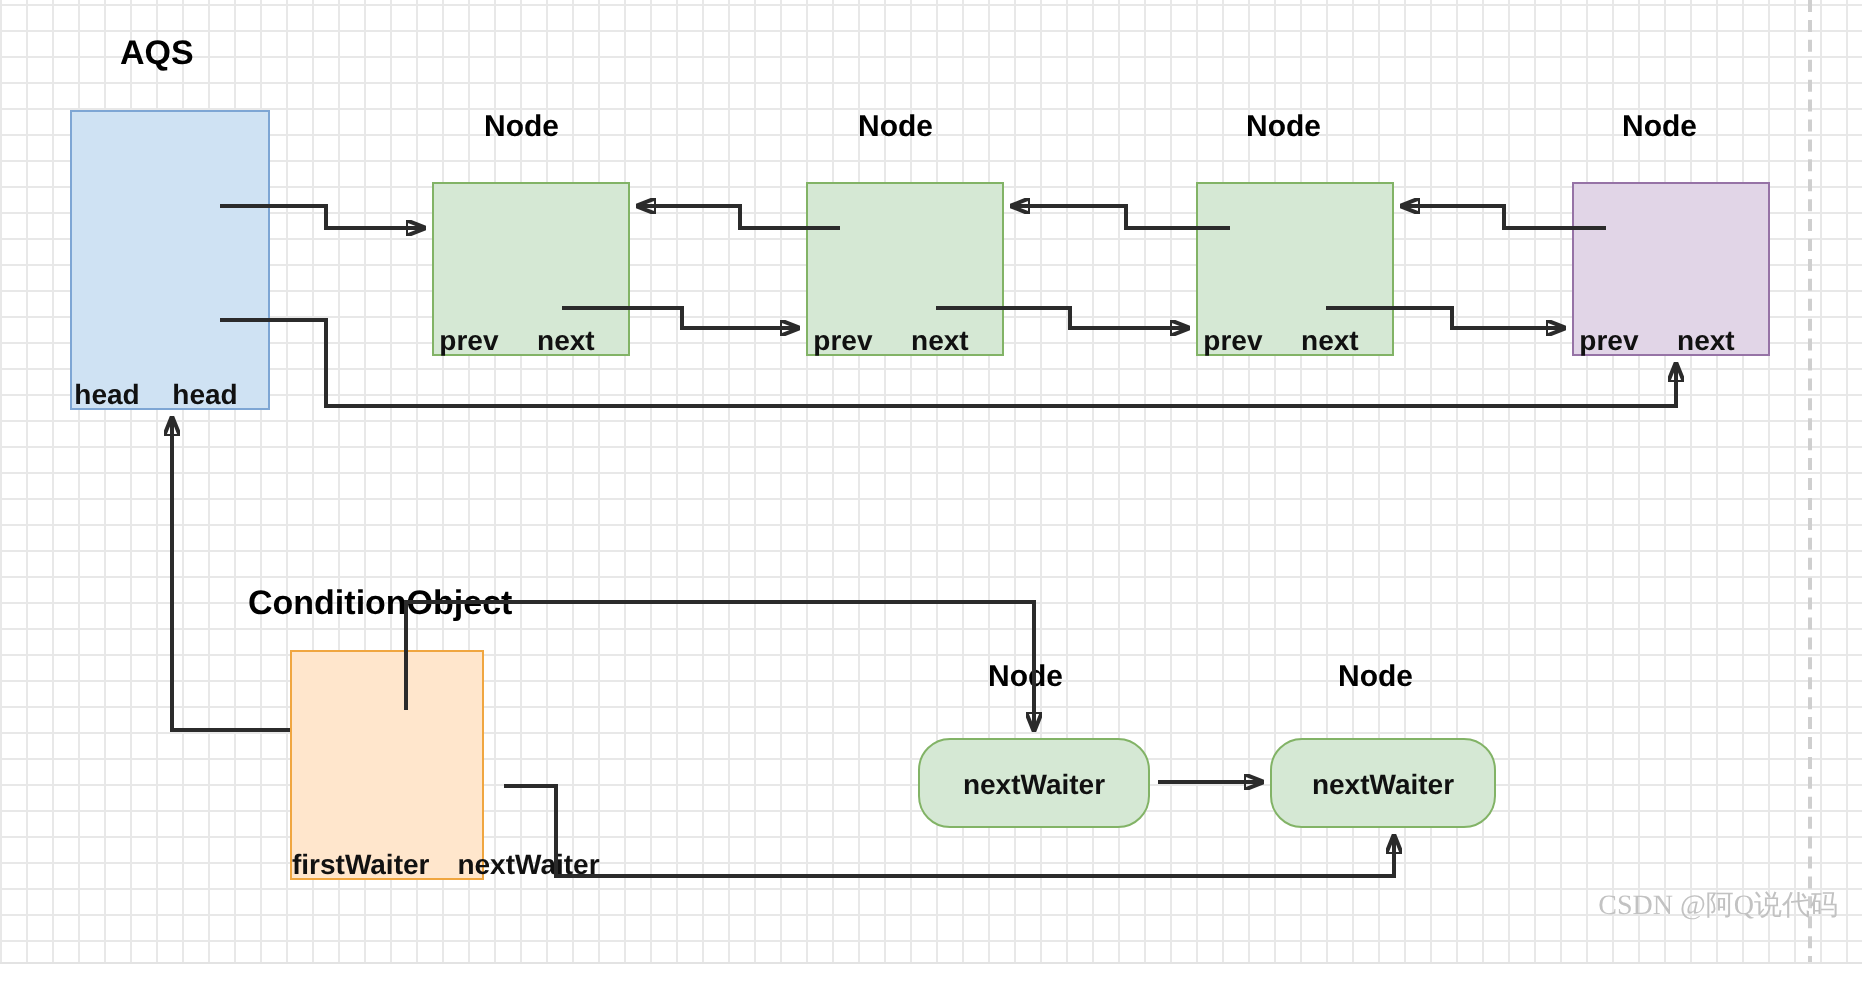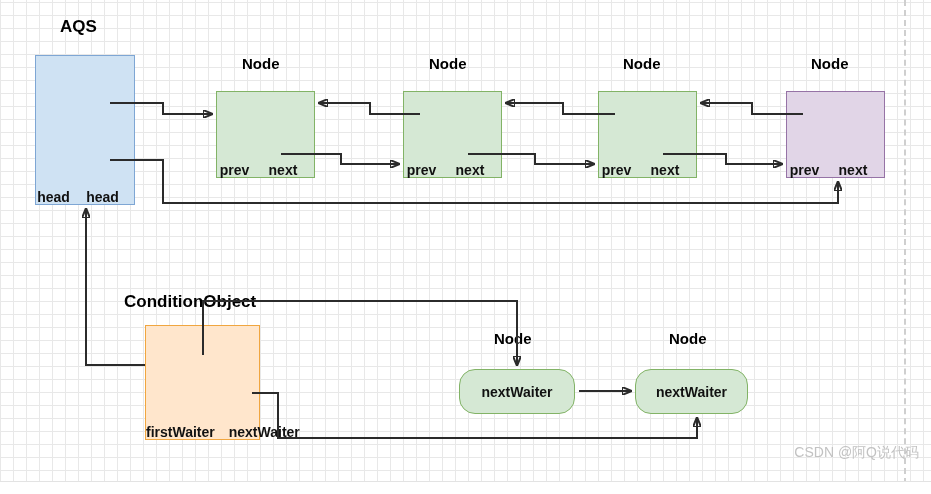--- a/index.html
+++ b/index.html
@@ -48,21 +48,21 @@
   .title{
     position:absolute;font-size:17px;font-weight:bold;color:#000;
     white-space:nowrap;line-height:1;
   }
   .title.sm{font-size:15px;}
   svg.wires{position:absolute;left:0;top:0;width:931px;height:494px;overflow:visible;}
   svg.wires path,svg.wires line{fill:none;stroke:#2b2b2b;stroke-width:2;}
   .watermark{
     position:absolute;right:12px;bottom:32px;
     font-size:14px;color:#c2c2c2;white-space:nowrap;
-    font-family:Liberation Sans, sans-serif;
+    font-family:Liberation Serif, serif;
   }
 </style>
 </head>
 <body>
 
 <div id="canvas">
 
   <div class="pagebreak" style="left:904px;"></div>
 
   <div class="title" style="left:60px;top:18px;text-align:center;">AQS</div>
@@ -95,21 +95,21 @@
   <div class="box node-green" style="left:598px;top:91px;width:99px;height:87px;">
     <div class="field">prev</div>
     <div class="field">next</div>
   </div>
 
   <div class="box node-purple" style="left:786px;top:91px;width:99px;height:87px;">
     <div class="field">prev</div>
     <div class="field">next</div>
   </div>
 
-  <div class="box cond" style="left:145px;top:325px;width:115px;height:115px;">
+  <div class="box cond" style="left:145px;top:325px;width:97px;height:115px;">
     <div class="field">firstWaiter</div>
     <div class="field">nextWaiter</div>
   </div>
 
   <div class="box waiter" style="left:459px;top:369px;width:116px;height:45px;">
     <div class="field">nextWaiter</div>
   </div>
 
   <div class="box waiter" style="left:635px;top:369px;width:113px;height:45px;">
     <div class="field">nextWaiter</div>

